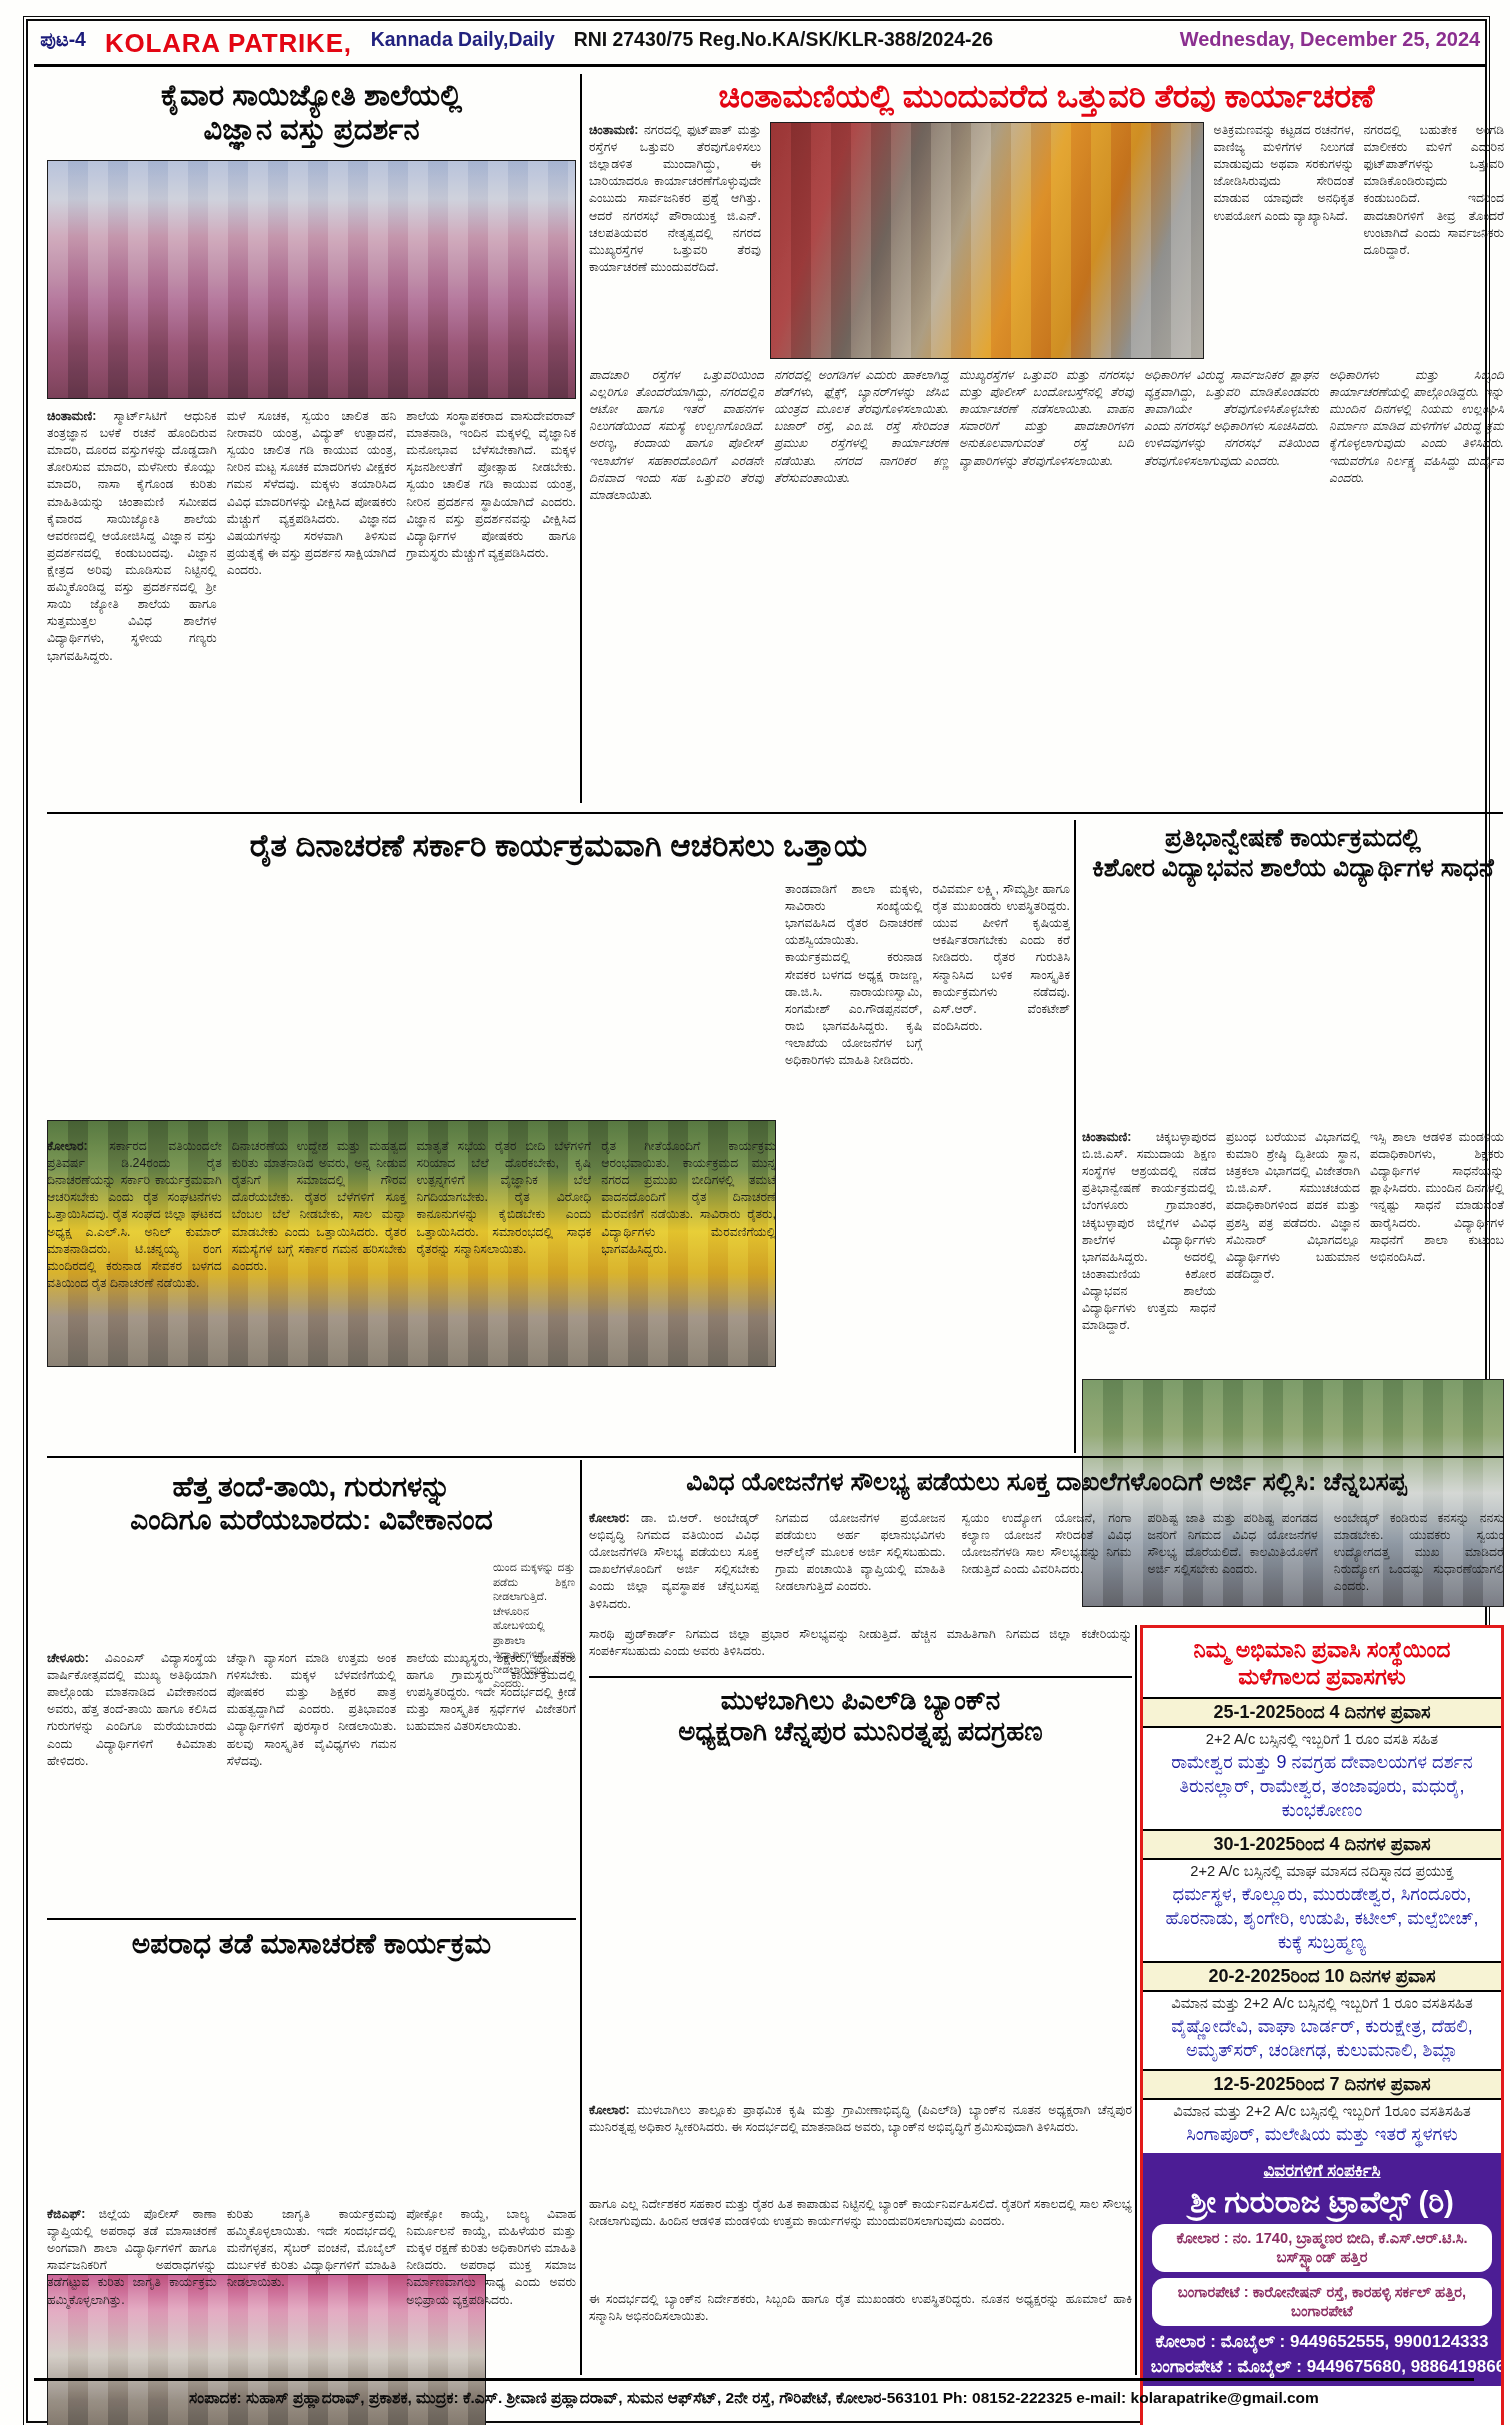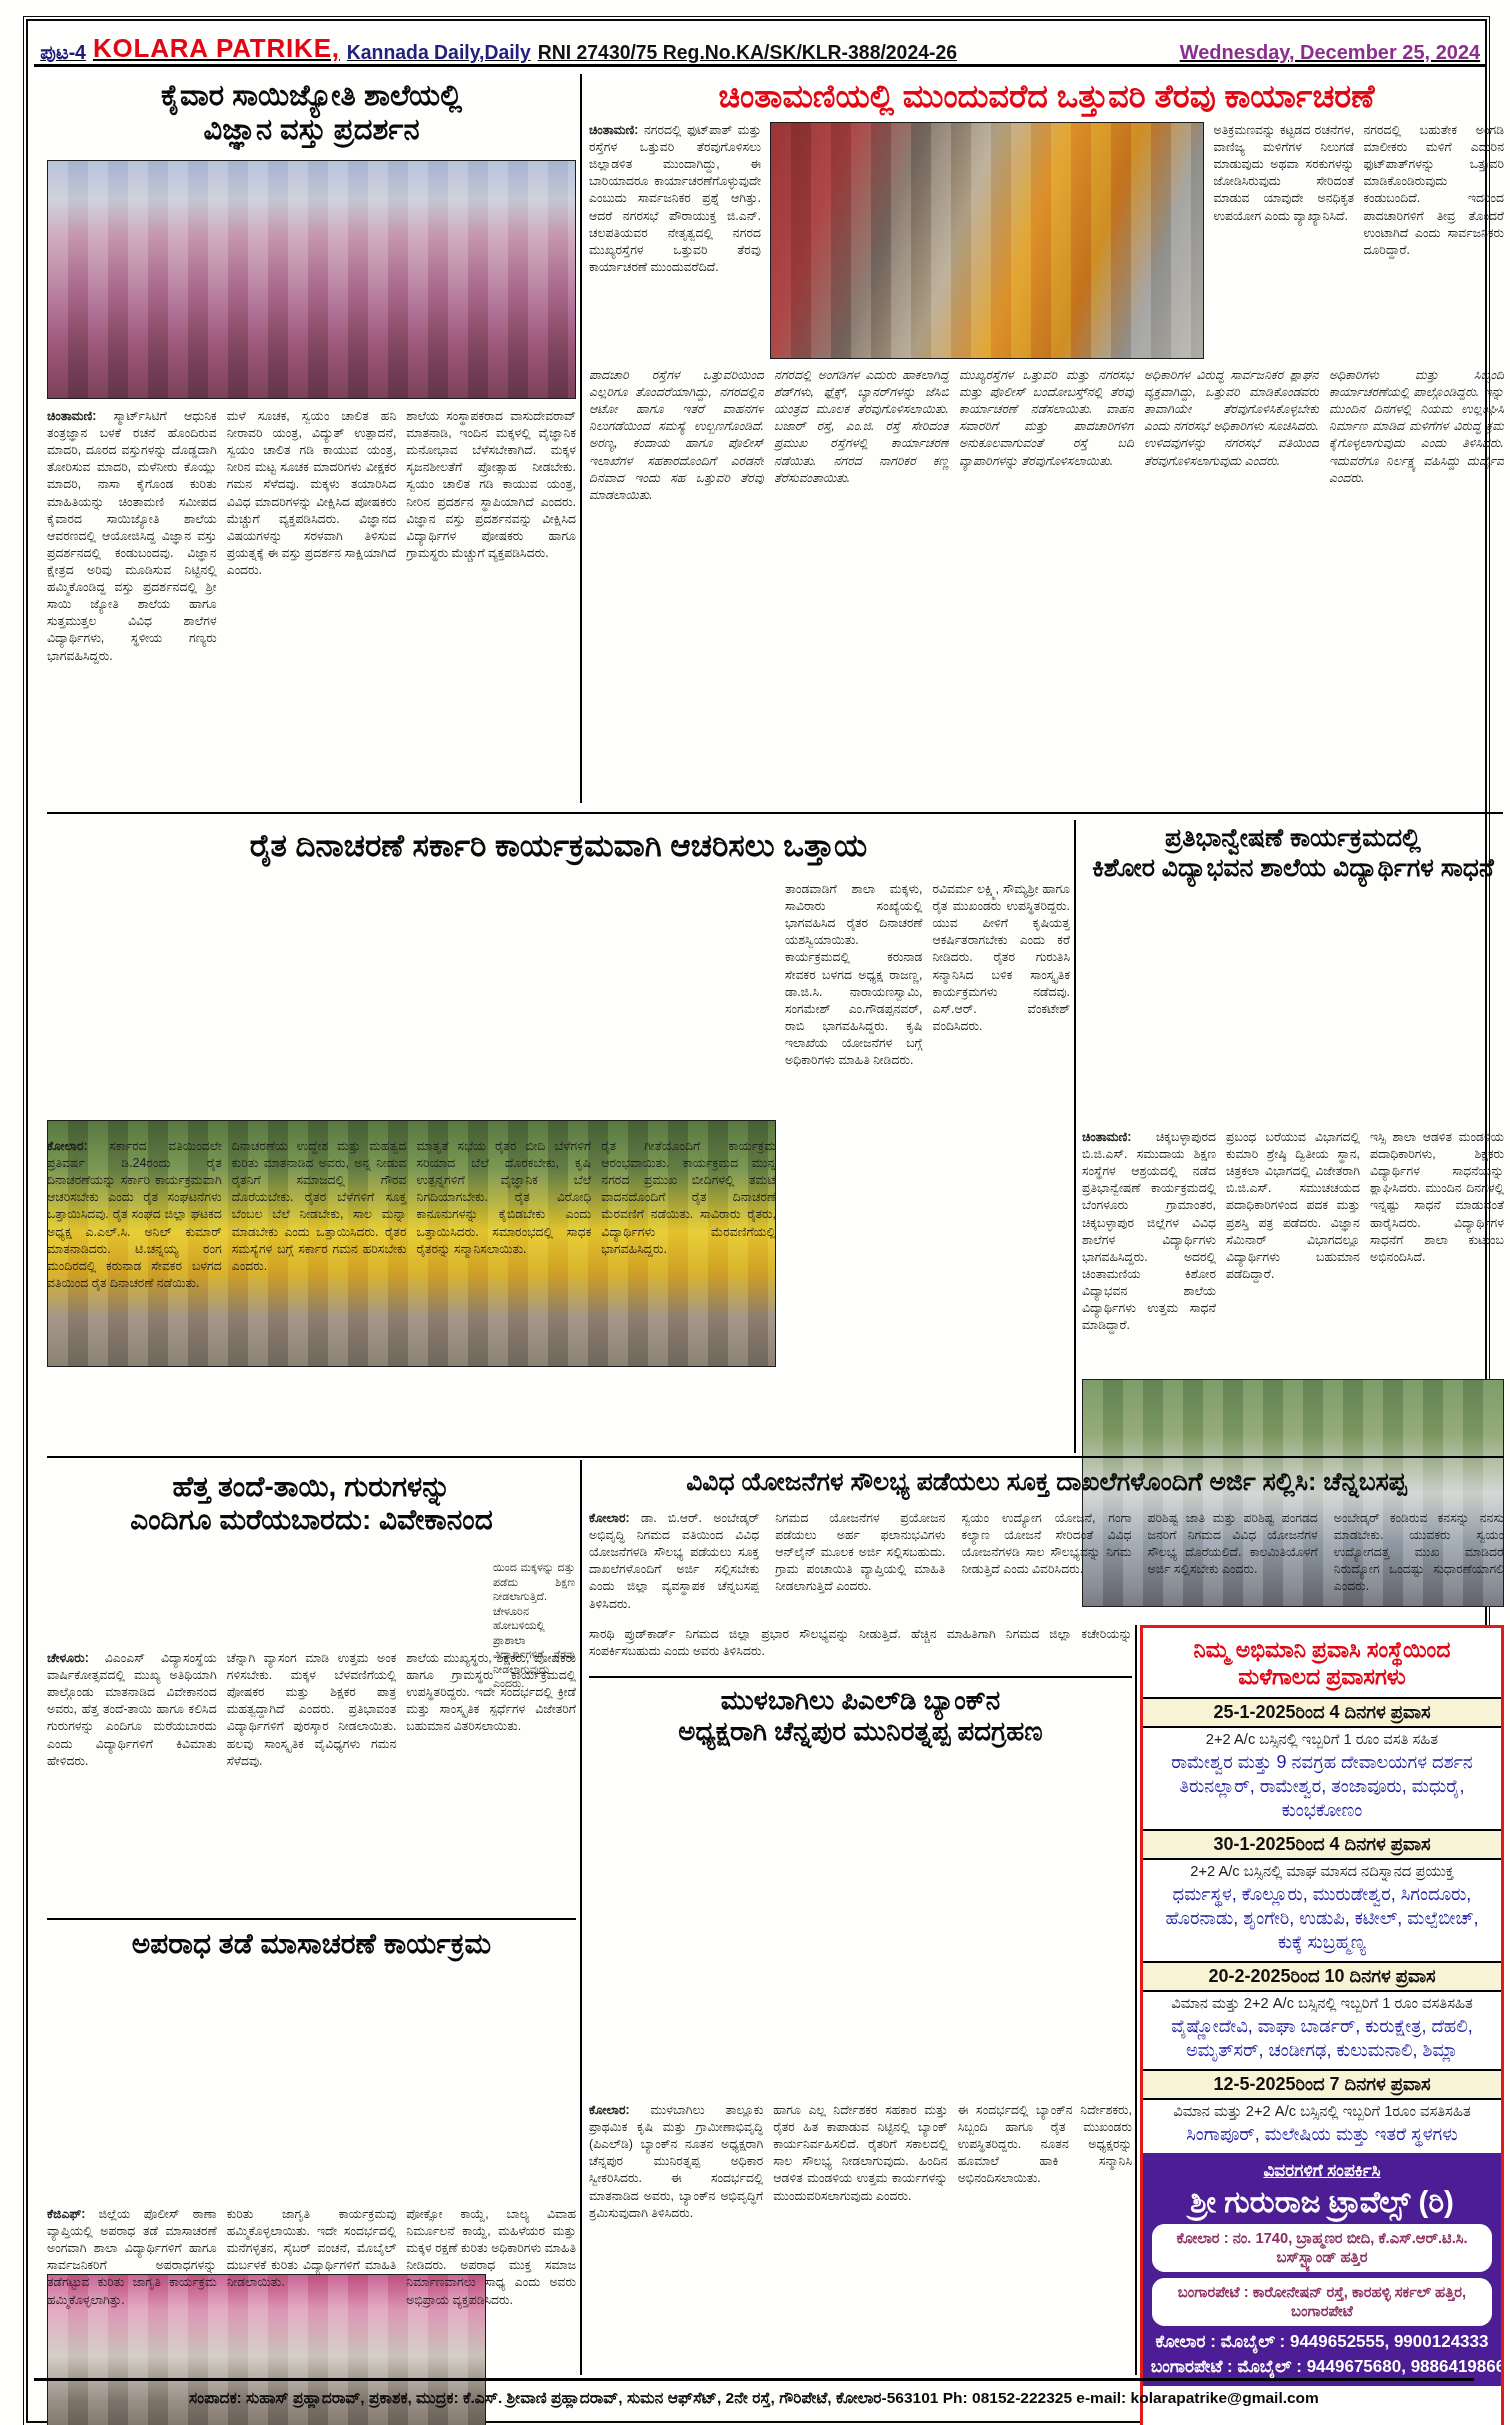--- a/index.html
+++ b/index.html
@@ -1,19 +1,19 @@
 <!DOCTYPE html>
 <html style="font-size:12.4px"><head>
 <meta charset="utf-8">
 <style>
   html,body{margin:0;padding:0;background:#e9e7e2;}
   #page{position:relative;width:1510px;height:2426px;background:#fefefc;font-family:"Liberation Sans","DejaVu Sans",sans-serif;overflow:hidden;}
   .abs{position:absolute;}
   .frame{left:26px;top:18.6px;width:1457px;height:2400px;border:2.3px solid #0a0a0a;outline:0.8px solid #0a0a0a;outline-offset:2.3px;}
-  .masthead{left:34px;top:28px;width:1440px;height:36px;border-bottom:3.1px solid #000;display:flex;align-items:flex-end;gap:7px;padding:0 6.2px;white-space:nowrap;text-decoration:underline;}
+  .masthead{left:34px;top:28px;width:1440px;height:36px;border-bottom:3.1px solid #000;display:flex;align-items:flex-start;gap:19px;padding:0 6.2px;white-space:nowrap;}
   .mh-page{font-size:19.4px;font-weight:bold;color:#1b1b7a;}
   .mh-brand{font-size:26px;font-weight:800;color:#e30613;letter-spacing:0.8px;}
   .mh-sub{font-size:19.4px;font-weight:bold;color:#22227e;}
   .mh-rni{font-size:19.4px;font-weight:bold;color:#111;}
   .mh-date{font-size:20px;font-weight:800;color:#8b2f8f;margin-left:auto;}
   .headline{font-weight:800;text-align:center;color:#0a0a0a;line-height:1.18;}
   .hl-red{color:#e30613;}
   .cols{display:flex;gap:10px;}
   .col{flex:1;font-size:12.4px;line-height:1.38;text-align:justify;color:#1c1c1c;overflow:hidden;}
   .col-sm{font-size:11px;line-height:1.32;}
@@ -142,21 +142,21 @@
   </div>
   <div class="abs col" style="left:589px;top:1626px;width:543px;height:45px;">ಸಾರಥಿ ಪ್ರುಡ್‌ಕಾರ್ಡ್ ನಿಗಮದ ಜಿಲ್ಲಾ ಪ್ರಭಾರ ಸೌಲಭ್ಯವನ್ನು ನೀಡುತ್ತಿದೆ. ಹೆಚ್ಚಿನ ಮಾಹಿತಿಗಾಗಿ ನಿಗಮದ ಜಿಲ್ಲಾ ಕಚೇರಿಯನ್ನು ಸಂಪರ್ಕಿಸಬಹುದು ಎಂದು ಅವರು ತಿಳಿಸಿದರು.</div>
 
   <div class="abs rule-h" style="left:589px;top:1676px;width:543px;"></div>
 
   <div class="abs headline" style="left:589px;top:1685px;width:543px;font-size:26px;">
     <div>ಮುಳಬಾಗಿಲು ಪಿಎಲ್‌ಡಿ ಬ್ಯಾಂಕ್‌ನ</div>
     <div>ಅಧ್ಯಕ್ಷರಾಗಿ ಚೆನ್ನಪುರ ಮುನಿರತ್ನಪ್ಪ ಪದಗ್ರಹಣ</div>
   </div>
 
-  <div class="abs cols" style="left:589px;top:2102px;width:543px;height:273px;">
+  <div class="abs cols" style="left:589px;top:2102px;width:543px;height:273px;flex-direction:column;">
     <div class="col"><span class="dl">ಕೋಲಾರ:</span> <span>ಮುಳಬಾಗಿಲು ತಾಲ್ಲೂಕು ಪ್ರಾಥಮಿಕ ಕೃಷಿ ಮತ್ತು ಗ್ರಾಮೀಣಾಭಿವೃದ್ಧಿ (ಪಿಎಲ್‌ಡಿ) ಬ್ಯಾಂಕ್‌ನ ನೂತನ ಅಧ್ಯಕ್ಷರಾಗಿ ಚೆನ್ನಪುರ ಮುನಿರತ್ನಪ್ಪ ಅಧಿಕಾರ ಸ್ವೀಕರಿಸಿದರು. ಈ ಸಂದರ್ಭದಲ್ಲಿ ಮಾತನಾಡಿದ ಅವರು, ಬ್ಯಾಂಕ್‌ನ ಅಭಿವೃದ್ಧಿಗೆ ಶ್ರಮಿಸುವುದಾಗಿ ತಿಳಿಸಿದರು.</span></div>
     <div class="col">ಹಾಗೂ ಎಲ್ಲ ನಿರ್ದೇಶಕರ ಸಹಕಾರ ಮತ್ತು ರೈತರ ಹಿತ ಕಾಪಾಡುವ ನಿಟ್ಟಿನಲ್ಲಿ ಬ್ಯಾಂಕ್ ಕಾರ್ಯನಿರ್ವಹಿಸಲಿದೆ. ರೈತರಿಗೆ ಸಕಾಲದಲ್ಲಿ ಸಾಲ ಸೌಲಭ್ಯ ನೀಡಲಾಗುವುದು. ಹಿಂದಿನ ಆಡಳಿತ ಮಂಡಳಿಯ ಉತ್ತಮ ಕಾರ್ಯಗಳನ್ನು ಮುಂದುವರಿಸಲಾಗುವುದು ಎಂದರು.</div>
     <div class="col">ಈ ಸಂದರ್ಭದಲ್ಲಿ ಬ್ಯಾಂಕ್‌ನ ನಿರ್ದೇಶಕರು, ಸಿಬ್ಬಂದಿ ಹಾಗೂ ರೈತ ಮುಖಂಡರು ಉಪಸ್ಥಿತರಿದ್ದರು. ನೂತನ ಅಧ್ಯಕ್ಷರನ್ನು ಹೂಮಾಲೆ ಹಾಕಿ ಸನ್ಮಾನಿಸಿ ಅಭಿನಂದಿಸಲಾಯಿತು.</div>
   </div>
 
   <div class="abs rule-v" style="left:1135px;top:1625px;height:750px;"></div>
 
   <div class="abs ad">
     <div class="ad-title">
       <div>ನಿಮ್ಮ ಅಭಿಮಾನಿ ಪ್ರವಾಸಿ ಸಂಸ್ಥೆಯಿಂದ</div>

